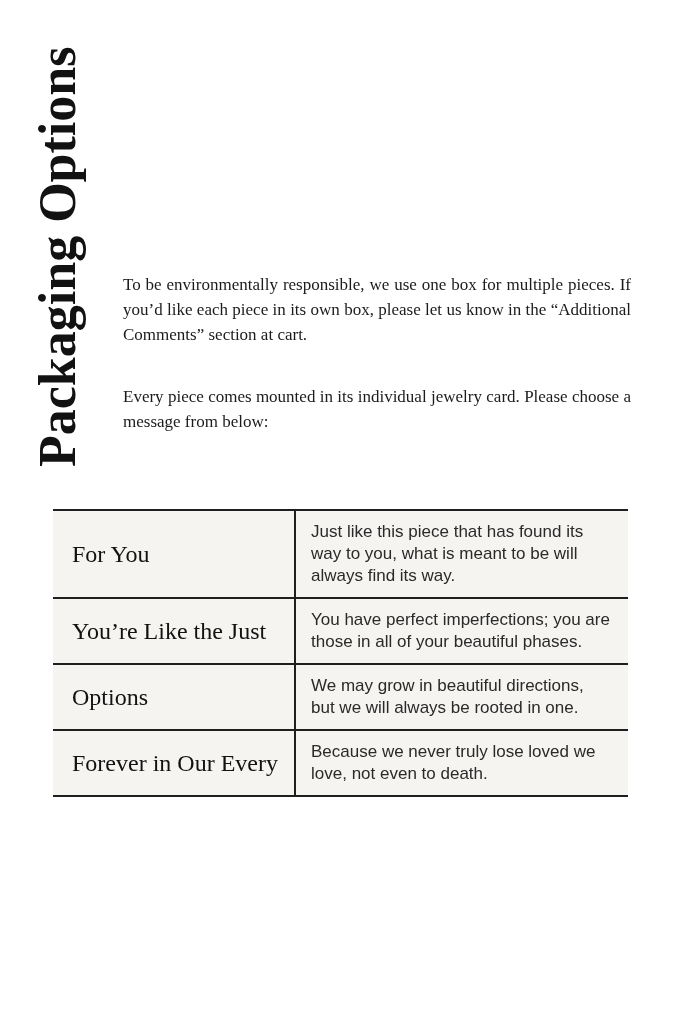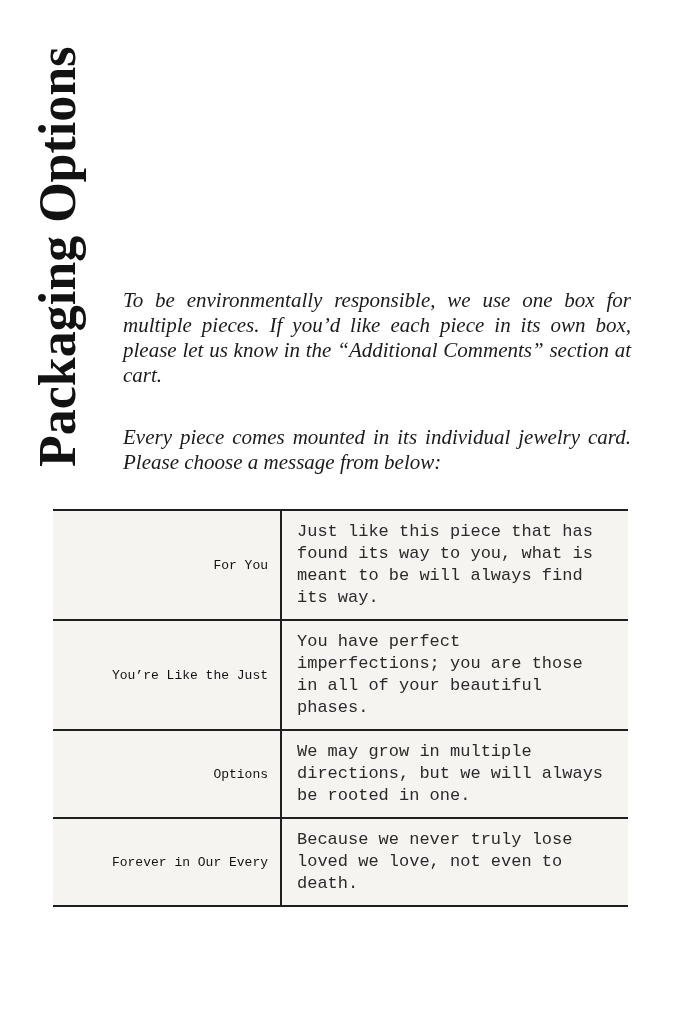--- a/index.html
+++ b/index.html
@@ -25,61 +25,59 @@
     font-weight: bold;
     font-size: 52px;
     line-height: 1;
     white-space: nowrap;
     color: var(--title-text, #121212);
     letter-spacing: 0px;
   }
   .intro {
     position: absolute;
     left: 123px;
-    top: 288px;
+    top: 272px;
     width: 508px;
     font-family: "Liberation Serif", serif;
-    font-size: 21px;
+    font-size: 17px;
     line-height: 25px;
     text-align: justify;
     color: var(--text, #1b1b1b);
-    font-style: italic;
   }
   .intro p {
     margin: 0;
   }
   .intro p + p {
     margin-top: 37px;
   }
   table.messages {
     position: absolute;
     left: 53px;
     top: 509px;
     width: 575px;
     border-collapse: collapse;
     border-top: 2px solid var(--border, #1f1f1f);
     border-bottom: 2px solid var(--border, #1f1f1f);
     table-layout: fixed;
   }
   table.messages td {
     background: var(--cell-background, #f5f4f1);
     vertical-align: middle;
-    font-family: Liberation Mono, monospace;
   }
   table.messages tr + tr td {
     border-top: 2px solid var(--border, #1f1f1f);
   }
   td.label-cell {
     width: 210px;
     border-right: 2px solid var(--border, #1f1f1f);
     font-family: "Liberation Serif", serif;
-    font-size: 13px;
+    font-size: 24px;
     line-height: 25px;
-    text-align: right;
-    padding: 10px 12px 10px 5px;
+    text-align: left;
+    padding: 10px 12px 10px 19px;
     color: var(--title-text, #121212);
   }
   td.message-cell {
     font-family: "Liberation Sans", sans-serif;
     font-size: 17px;
     line-height: 22px;
     text-align: left;
     padding: 10px 16px 10px 15px;
     color: var(--message-text, #2a2a2a);
   }
@@ -101,21 +99,21 @@
         <tr>
           <td class="label-cell">For You</td>
           <td class="message-cell">Just like this piece that has found its way to you, what is meant to be will always find its way.</td>
         </tr>
         <tr>
           <td class="label-cell">You’re Like the Just</td>
           <td class="message-cell">You have perfect imperfections; you are those in all of your beautiful phases.</td>
         </tr>
         <tr>
           <td class="label-cell">Options</td>
-          <td class="message-cell">We may grow in multiple directions, but we will always be rooted in one.</td>
+          <td class="message-cell">We may grow in beautiful directions, but we will always be rooted in one.</td>
         </tr>
         <tr>
           <td class="label-cell">Forever in Our Every</td>
           <td class="message-cell">Because we never truly lose loved we love, not even to death.</td>
         </tr>
       </tbody>
   </table>
 
 </div>
 

